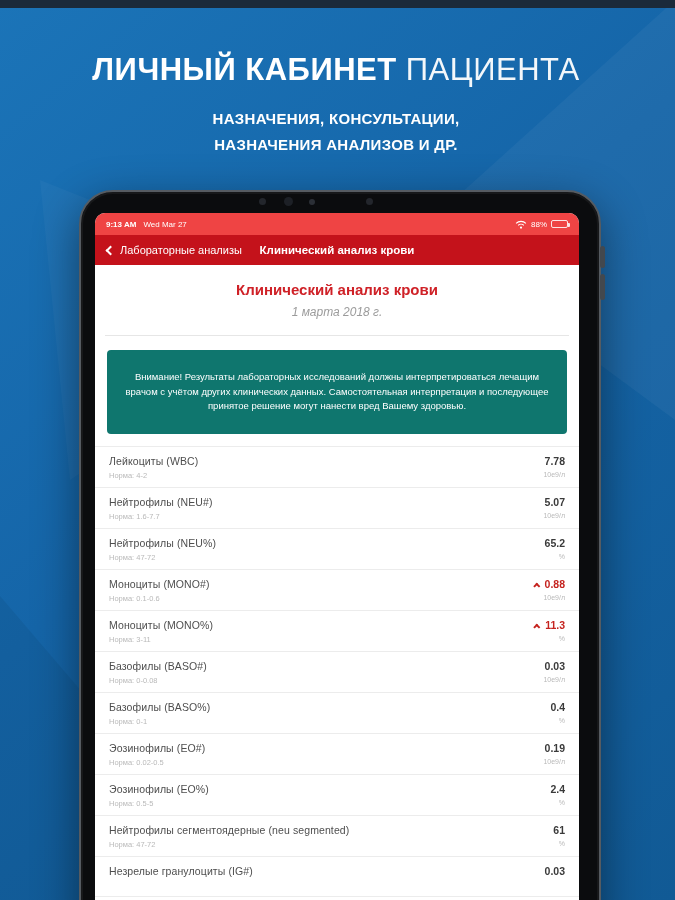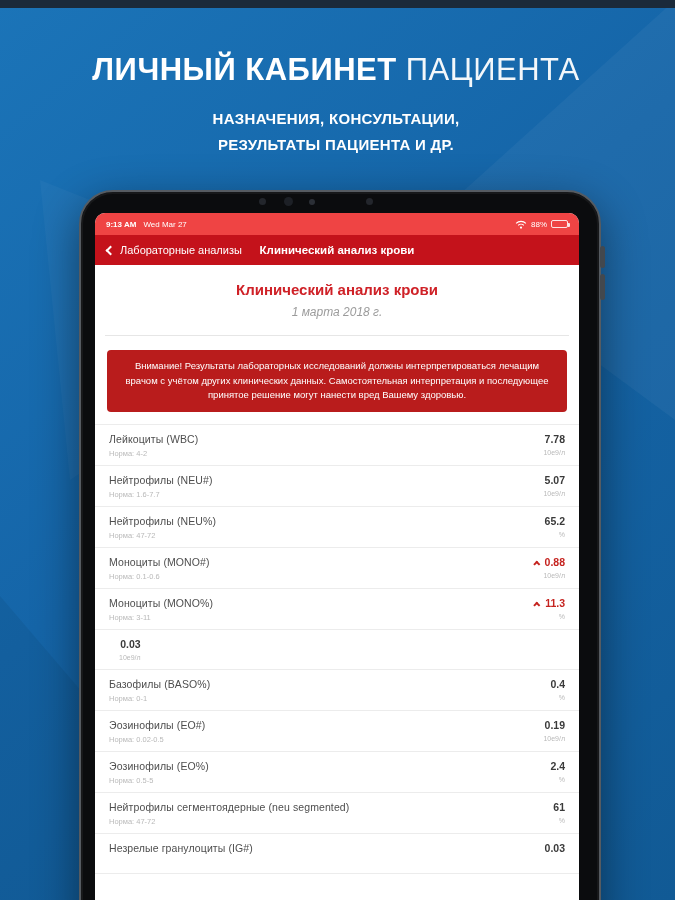--- a/index.html
+++ b/index.html
@@ -69,22 +69,22 @@
   .back-label { font-size:11px; }
   .nav-title { position:absolute; left:0; right:0; text-align:center; font-size:11.5px;
                font-weight:700; pointer-events:none; }
 
   
   .report { flex:1; overflow:hidden; padding-top:16px; }
   .report-title { text-align:center; color:#cf2127; font-weight:700; font-size:15px; }
   .report-date { text-align:center; color:#9b9b9b; font-size:12px; margin-top:7px;font-style:italic; }
   .divider { height:1px; background:#e6e6e6; margin:16px 10px 0; }
 
-  .warning { margin:14px 12px 0; background:#b91c1c; border-radius:4px; color:#fff;
-             font-size:9.5px; line-height:1.55; text-align:center; padding:9px 16px; }
+  .warning { margin:14px 12px 0; background:#0f766e; border-radius:4px; color:#fff;
+             font-size:9.5px; line-height:1.55; text-align:center; padding:20px 16px; }
 
   .results { margin-top:12px; border-top:1px solid #ececec; }
   .row { display:flex; justify-content:space-between; align-items:flex-start;
          padding:8px 14px 7px; border-bottom:1px solid #ececec; min-height:40px; }
   .row-name { font-size:10.5px; color:#4e4e4e; letter-spacing:0.1px; }
   .row-norm { font-size:7.5px; color:#b9b9b9; margin-top:4px; }
   .row-norm:empty { display:none; }
   .row-right { text-align:right; flex:0 0 auto; padding-left:10px; }
   .row-value { font-size:10.5px; font-weight:700; color:#3a3a3a; white-space:nowrap; }
   .row-value.high { color:#c5231f; }
@@ -98,21 +98,21 @@
 
 <div class="poly poly1"></div>
 <div class="poly poly2"></div>
 <div class="poly poly3"></div>
 <div class="topstrip"></div>
 
 <div class="hero">
   <div class="hero-title"><span class="b">ЛИЧНЫЙ КАБИНЕТ</span><span class="l"> ПАЦИЕНТА</span></div>
   <div class="hero-sub">
     <div>НАЗНАЧЕНИЯ, КОНСУЛЬТАЦИИ,</div>
-    <div>РЕЗУЛЬТАТЫ ПАЦИЕНТА И ДР.</div>
+    <div>НАЗНАЧЕНИЯ АНАЛИЗОВ И ДР.</div>
   </div>
 </div>
 
 <div class="tablet">
   <span class="cam-dot cam1"></span>
   <span class="cam-dot cam2"></span>
   <span class="cam-dot cam3"></span>
   <span class="cam-dot cam4"></span>
   <span class="side-btn vol-up"></span>
   <span class="side-btn vol-down"></span>
@@ -192,20 +192,24 @@
             <div class="row-left">
               <div class="row-name">Моноциты (MONO%)</div>
               <div class="row-norm">Норма: 3-11</div>
             </div>
             <div class="row-right">
               <div class="row-value high"><span class="chev-up"></span><span>11.3</span></div>
               <div class="row-unit">%</div>
             </div>
           </div>
           <div class="row">
+            <div class="row-left">
+              <div class="row-name">Базофилы (BASO#)</div>
+              <div class="row-norm">Норма: 0-0.08</div>
+            </div>
             <div class="row-right">
               <div class="row-value"><span>0.03</span></div>
               <div class="row-unit">10e9/л</div>
             </div>
           </div>
           <div class="row">
             <div class="row-left">
               <div class="row-name">Базофилы (BASO%)</div>
               <div class="row-norm">Норма: 0-1</div>
             </div>

